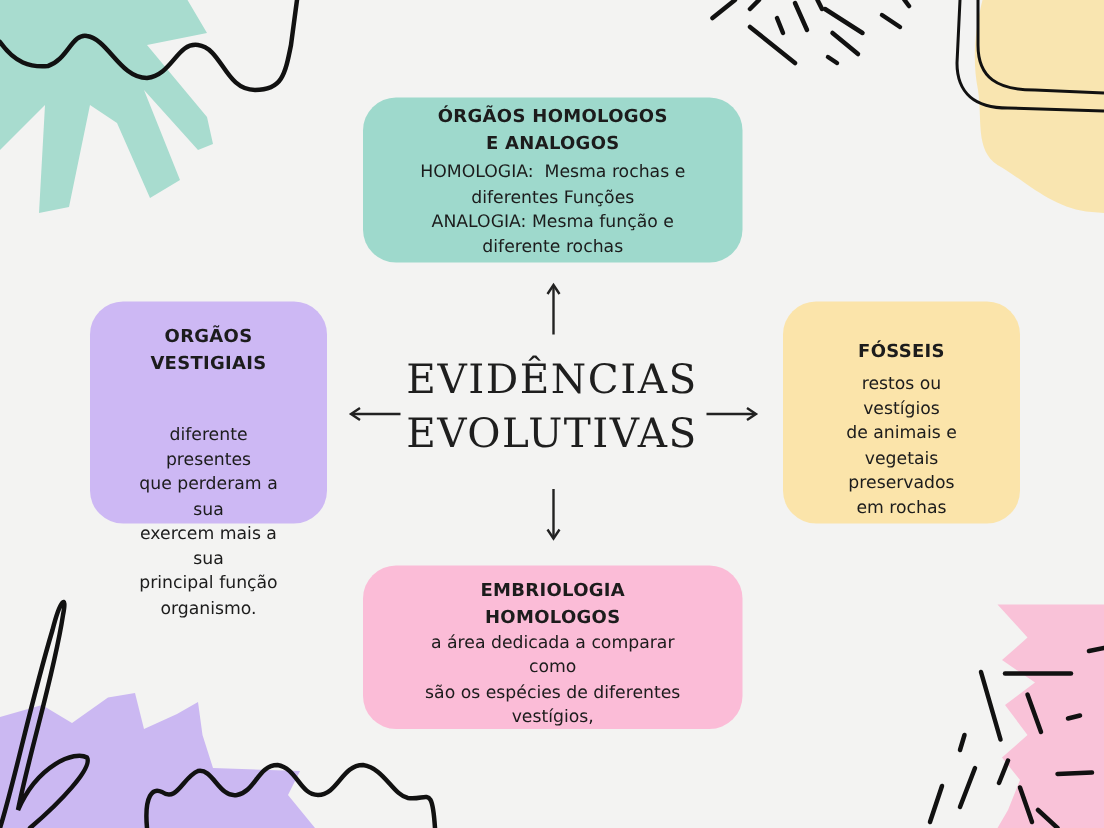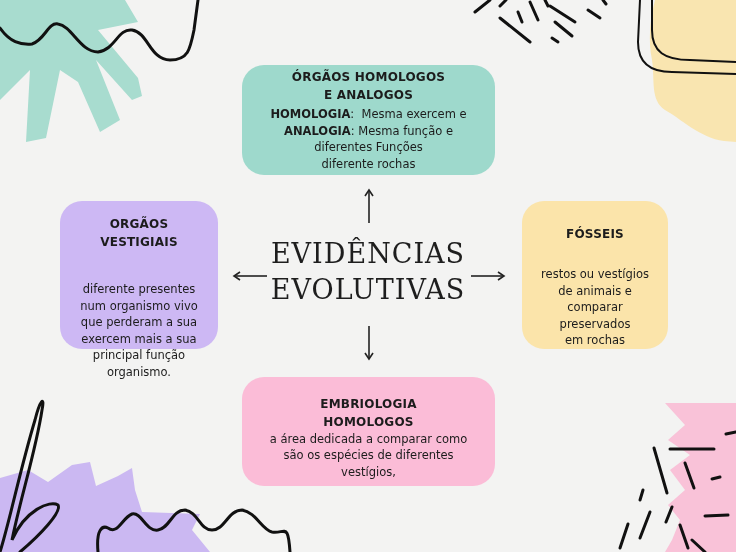--- a/index.html
+++ b/index.html
@@ -6,29 +6,29 @@
   body {
     width: 736px; height: 552px; overflow: hidden; position: relative;
     background: #f3f3f2;
     font-family: "DejaVu Sans", sans-serif;
     color: #1c1c1c;
   }
   .deco { position: absolute; left: 0; top: 0; width: 736px; height: 552px; pointer-events: none; }
   .card {
     position: absolute; border-radius: 22px; box-sizing: border-box;
     text-align: center; display: flex; flex-direction: column; align-items: center; justify-content: center;
-    padding: 6px 12px;
+    padding: 6px 28px;
   }
   .card .title { font-weight: bold; font-size: 12px; line-height: 18px; letter-spacing: 0.2px; }
   .card .body { font-size: 11.5px; line-height: 16.5px; }
-  .card b { font-weight: bold; }
+  .card b { font-weight: normal; }
   #card-homologos { left: 242px; top: 65px; width: 253px; height: 110px; background: #9ed9cc; }
   #card-vestigiais { left: 60px; top: 201px; width: 158px; height: 148px; background: #cdb8f4; justify-content: flex-start; padding-top: 14px; gap: 24px; }
-  #card-fosseis { left: 522px; top: 201px; width: 146px; height: 148px; background: #fbe4aa; justify-content: flex-start; padding-top: 24px; gap: 19px; }
-  #card-embriologia { left: 242px; top: 377px; width: 253px; height: 109px; background: #fbbcd7; padding-top: 12px; justify-content: flex-end; }
+  #card-fosseis { left: 522px; top: 201px; width: 158px; height: 148px; background: #fbe4aa; justify-content: flex-start; padding-top: 24px; }
+  #card-embriologia { left: 242px; top: 377px; width: 253px; height: 109px; background: #fbbcd7; padding-top: 12px; justify-content: center; }
   #card-vestigiais .title { margin-bottom: 6px; }
   #card-fosseis .title { margin-bottom: 4px; }
   .center-title {
     position: absolute; left: 262px; top: 236px; width: 212px; text-align: center;
     font-family: "DejaVu Serif", serif; font-size: 27px; line-height: 36px; letter-spacing: 1px;
     color: #1e1e1e; font-weight: normal;
   }
   .arrow { position: absolute; }
 </style>
 </head>
@@ -84,45 +84,44 @@
     <line x1="726" y1="434" x2="736" y2="432"></line>
   </g>
 </svg>
 
 <div class="card" id="card-homologos">
   <div class="title">
     <div>ÓRGÃOS HOMOLOGOS</div>
     <div>E ANALOGOS</div>
   </div>
   <div class="body" style="margin-top:2px;">
-    <div><b>HOMOLOGIA</b><span style="white-space:pre">:  Mesma exercem e</span></div>
+    <div><b>HOMOLOGIA</b><span style="white-space:pre">:  Mesma rochas e</span></div>
+    <div>diferentes Funções</div>
     <div><b>ANALOGIA</b><span style="white-space:pre">: Mesma função e</span></div>
-    <div>diferentes Funções</div>
     <div>diferente rochas</div>
   </div>
 </div>
 
 <div class="card" id="card-vestigiais">
   <div class="title">ORGÃOS VESTIGIAIS</div>
   <div class="body">
     <div>diferente presentes</div>
-    <div>num organismo vivo</div>
     <div>que perderam a sua</div>
     <div>exercem mais a sua</div>
     <div>principal função</div>
     <div>organismo.</div>
   </div>
 </div>
 
 <div class="card" id="card-fosseis">
   <div class="title">FÓSSEIS</div>
   <div class="body">
     <div>restos ou vestígios</div>
     <div>de animais e</div>
-    <div>comparar preservados</div>
+    <div>vegetais preservados</div>
     <div>em rochas</div>
   </div>
 </div>
 
 <div class="card" id="card-embriologia">
   <div class="title">
     <div>EMBRIOLOGIA</div>
     <div>HOMOLOGOS</div>
   </div>
   <div class="body">

